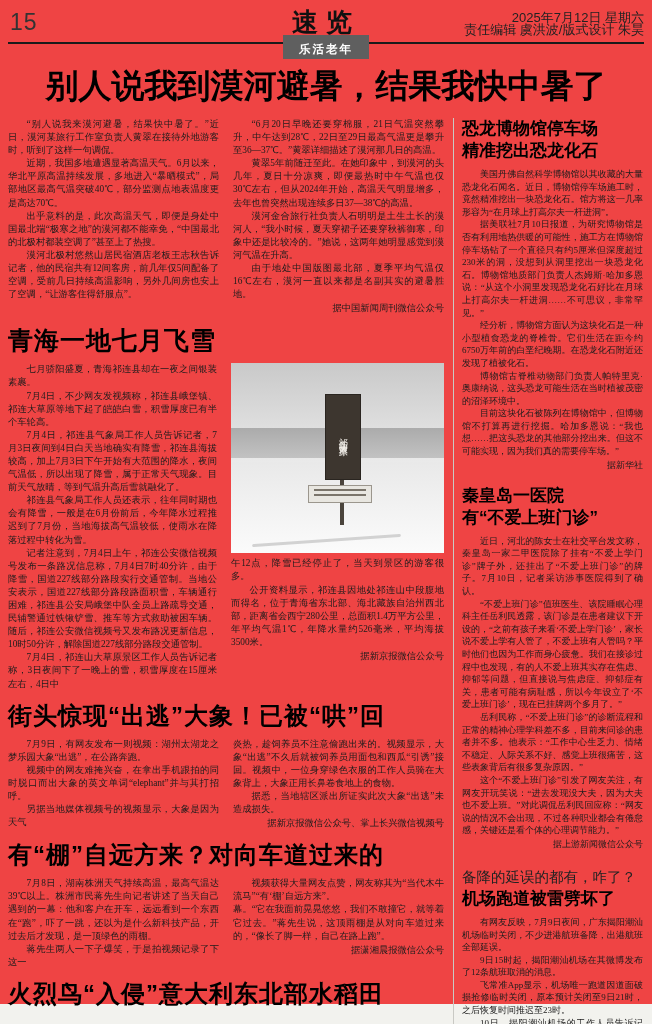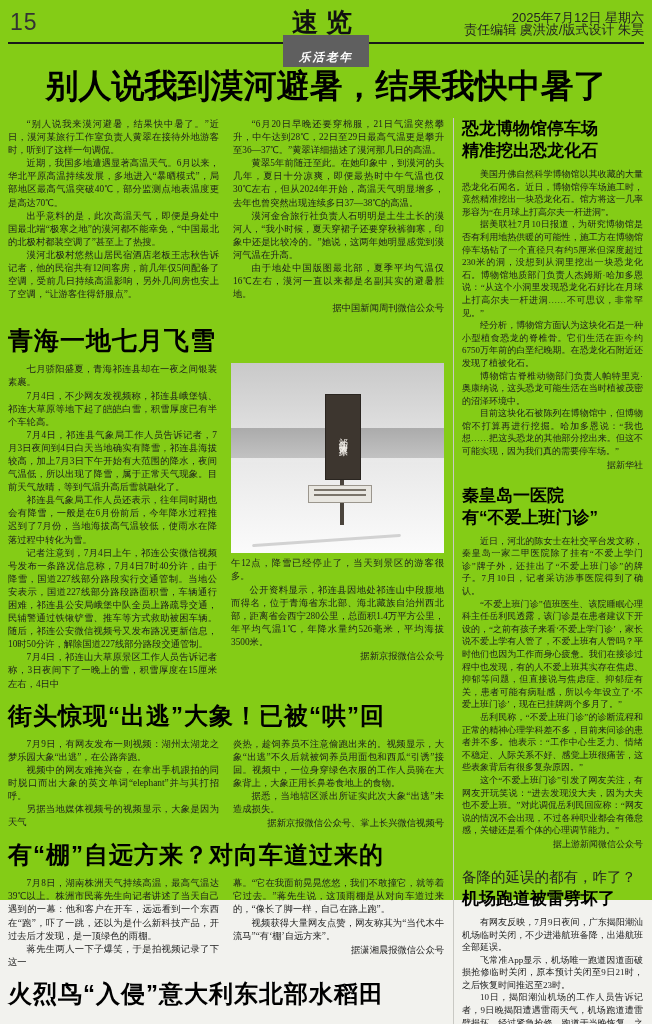--- a/index.html
+++ b/index.html
@@ -1,26 +1,26 @@
 <!DOCTYPE html>
 <html><head>
 <meta charset="utf-8">
 <style>
   * { margin:0; padding:0; box-sizing:border-box; }
   html,body { background:#f2f2ee; }
   body { width:652px; height:1024px; overflow:hidden; font-family:"Liberation Serif", serif; color:#151515; }
-  .page { width:652px; height:900px; background:#84cc16; padding:5px 8px 0 8px; position:relative; }
+  .page { width:652px; height:1004px; background:#ef4444; padding:5px 8px 0 8px; position:relative; }
 
   
   .header { position:relative; height:46px; }
   .page-num { position:absolute; left:2px; top:4px; font-size:23px; font-family:"Liberation Sans", sans-serif; color:#333; letter-spacing:1px; }
   .section-title { position:absolute; left:50%; transform:translateX(-50%); top:0; font-size:26px; font-weight:bold; letter-spacing:8px; color:#111; }
   .date-block { position:absolute; right:0; top:7px; text-align:right; font-size:13px; line-height:12px; color:#222; font-family:"Liberation Sans", sans-serif; }
   .header-rule { position:absolute; left:0; right:0; top:37px; border-top:2px solid #1a1a1a; }
-  .masthead-box { position:absolute; left:50%; transform:translateX(-50%); top:30px; background:#5f5f5f; color:#fff; font-style:italic; font-weight:bold; padding:15px 16px 2px; font-size:11.5px; letter-spacing:2px; white-space:nowrap; }
+  .masthead-box { position:absolute; left:50%; transform:translateX(-50%); top:30px; background:#5f5f5f; color:#fff; font-weight:bold; padding:7px 16px 2px; font-size:11.5px; letter-spacing:2px; white-space:nowrap; }
 
   
   .lead-headline { font-family:"Liberation Sans", sans-serif; font-size:33px; font-weight:900; letter-spacing:0px; margin:13px 0 9px 0; color:#000;text-align:center; }
 
   
   .content { display:flex; gap:9px; }
   .main-col { width:436px; }
   .right-rail { width:190px; border-left:1px solid #c9c9c4; padding-left:8px; }
   .two-col { display:flex; gap:14px; }
   .col { width:213px; }
@@ -133,22 +133,22 @@
         </div>
       </div>
 
       <h2 class="sec-headline tight">有“棚”自远方来？对向车道过来的</h2>
       <div class="two-col">
         <div class="col">
           <p class="body">7月8日，湖南株洲天气持续高温，最高气温达39℃以上。株洲市民蒋先生向记者讲述了当天自己遇到的一幕：他和客户在开车，远远看到一个东西在“跑”，吓了一跳，还以为是什么新科技产品，开过去后才发现，是一顶绿色的雨棚。</p>
           <p class="body">蒋先生两人一下子爆笑，于是拍视频记录了下这一</p>
         </div>
         <div class="col">
+          <p class="body">视频获得大量网友点赞，网友称其为“当代木牛流马”“有‘棚’自远方来”。</p>
           <p class="body cont">幕。“它在我面前晃晃悠悠，我们不敢撞它，就等着它过去。”蒋先生说，这顶雨棚是从对向车道过来的，“像长了脚一样，自己在路上跑”。</p>
-          <p class="body">视频获得大量网友点赞，网友称其为“当代木牛流马”“有‘棚’自远方来”。</p>
           <div class="source">据潇湘晨报微信公众号</div>
         </div>
       </div>
 
       <h2 class="sec-headline tight">火烈鸟“入侵”意大利东北部水稻田</h2>
 
     </div>
 
     <div class="right-rail">
 
@@ -174,20 +174,21 @@
         <p class="body">“不爱上班门诊”值班医生、该院睡眠心理科主任岳利民透露，该门诊是在患者建议下开设的，“之前有孩子来看‘不爱上学门诊’，家长说不爱上学有人管了，不爱上班有人管吗？平时他们也因为工作而身心疲惫。我们在接诊过程中也发现，有的人不爱上班其实存在焦虑、抑郁等问题，但直接说与焦虑症、抑郁症有关，患者可能有病耻感，所以今年设立了‘不爱上班门诊’，现在已挂牌两个多月了。”</p>
         <p class="body">岳利民称，“不爱上班门诊”的诊断流程和正常的精神心理学科差不多，目前来问诊的患者并不多。他表示：“工作中心生乏力、情绪不稳定、人际关系不好、感觉上班很痛苦，这些表象背后有很多复杂原因。”</p>
         <p class="body">这个“不爱上班门诊”引发了网友关注，有网友开玩笑说：“进去发现没大夫，因为大夫也不爱上班。”对此调侃岳利民回应称：“网友说的情况不会出现，不过各种职业都会有倦怠感，关键还是看个体的心理调节能力。”</p>
         <div class="source">据上游新闻微信公众号</div>
       </div>
 
       <div class="rail">
         <div class="kicker">备降的延误的都有，咋了？</div>
         <h3 class="rail-headline no-top">机场跑道被雷劈坏了</h3>
         <p class="body">有网友反映，7月9日夜间，广东揭阳潮汕机场临时关闭，不少进港航班备降，出港航班全部延误。</p>
+        <p class="body">9日15时起，揭阳潮汕机场在其微博发布了12条航班取消的消息。</p>
         <p class="body">飞常准App显示，机场唯一跑道因道面破损抢修临时关闭，原本预计关闭至9日21时，之后恢复时间推迟至23时。</p>
         <p class="body">10日，揭阳潮汕机场的工作人员告诉记者，9日晚揭阳遭遇雷雨天气，机场跑道遭雷劈损坏，经过紧急抢修，跑道于当晚恢复，之后重新开放，备降航班陆续从备降地起飞，出港航班逐步恢复，10日机场进出港航班正常。</p>
 
       </div>
 
     </div>
   </div>
 </div>
 
 </body></html>

